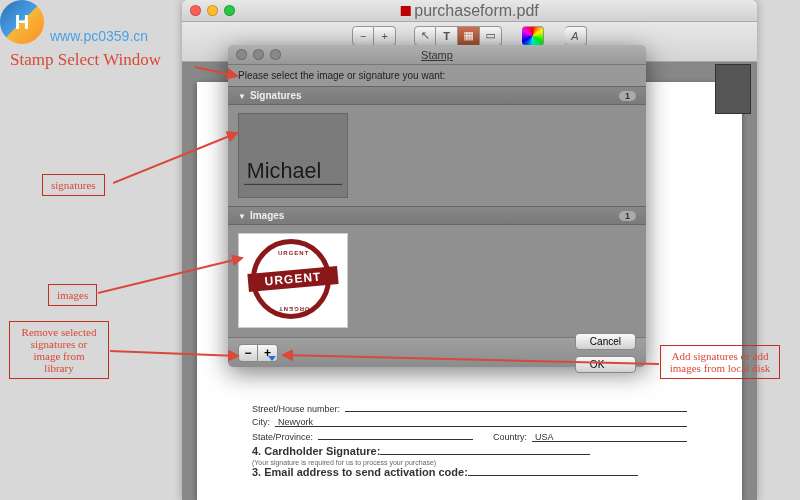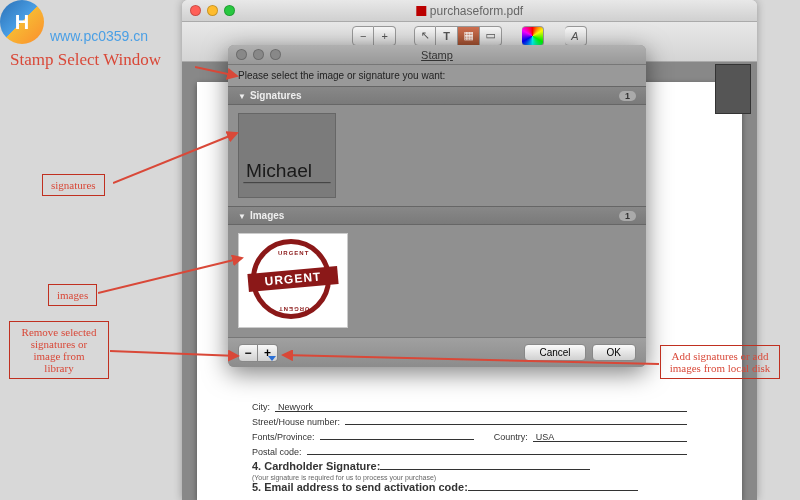--- a/index.html
+++ b/index.html
@@ -13,21 +13,21 @@
     .watermark-url { position: absolute; top: 28px; left: 50px; color: #4a9fe5; font-size: 14px; z-index: 99; }
     
     
     .main-window { position: absolute; top: 0; left: 182px; width: 575px; height: 500px; background: #ebebeb; border-radius: 6px 6px 0 0; overflow: hidden; box-shadow: 0 0 8px rgba(0,0,0,0.3); }
     .titlebar { height: 22px; background: linear-gradient(#e8e8e8, #d0d0d0); border-bottom: 1px solid #aaa; display: flex; align-items: center; padding: 0 8px; position: relative; }
     .traffic-lights { display: flex; gap: 6px; }
     .traffic-light { width: 11px; height: 11px; border-radius: 50%; border: 1px solid rgba(0,0,0,0.2); }
     .tl-close { background: #ff5f57; }
     .tl-min { background: #febc2e; }
     .tl-max { background: #28c840; }
-    .window-title { position: absolute; left: 50%; transform: translateX(-50%); font-size: 12px; color: #666; }
+    .window-title { position: absolute; left: 50%; transform: translateX(-50%); font-size: 16px; color: #666; }
     .window-title::before { content: ""; display: inline-block; width: 10px; height: 10px; background: #b00; margin-right: 4px; vertical-align: middle; }
     
     .toolbar { height: 40px; background: linear-gradient(#e8e8e8, #d4d4d4); border-bottom: 1px solid #aaa; display: flex; align-items: center; justify-content: center; gap: 18px; font-size: 9px; color: #555; }
     .toolbar-group { display: flex; flex-direction: column; align-items: center; gap: 2px; }
     .toolbar-buttons { display: flex; }
     .tb-btn { width: 22px; height: 20px; background: linear-gradient(#f8f8f8,#d8d8d8); border: 1px solid #999; display: flex; align-items: center; justify-content: center; font-size: 11px; }
     .tb-btn:first-child { border-radius: 4px 0 0 4px; }
     .tb-btn:last-child { border-radius: 0 4px 4px 0; border-left: none; }
     .tb-btn.single { border-radius: 4px; }
     .tb-btn + .tb-btn { border-left: none; }
@@ -49,39 +49,39 @@
     .modal-titlebar .traffic-lights { position: absolute; left: 8px; }
     .modal-titlebar .traffic-light { background: #888; }
     .modal-title { font-size: 11px; color: #333; text-decoration: underline; }
     .modal-prompt { font-size: 10px; color: #222; padding: 5px 10px; background: #999; }
     .modal-body { flex: 1; overflow: auto; background: #909090; }
     .modal-section-header { background: linear-gradient(#888,#7a7a7a); color: #eee; font-size: 10px; padding: 3px 10px; display: flex; align-items: flex-end; justify-content: space-between; border-top: 1px solid #666; border-bottom: 1px solid #666; font-weight: bold; }
     .modal-section-header .tri { margin-right: 4px; font-size: 8px; }
     .badge { background: #aaa; color: #333; border-radius: 8px; padding: 0 6px; font-size: 9px; }
     .modal-section-content { padding: 8px 10px; }
     
-    .sig-tile { width: 98px; height: 85px; background: #7b7b7b; border: 1px solid #666; display: flex; align-items: center; justify-content: center; padding-top: 30px; }
+    .sig-tile { width: 110px; height: 85px; background: #7b7b7b; border: 1px solid #666; display: flex; align-items: center; justify-content: center; padding-top: 30px; }
     .sig-tile svg { width: 100%; }
     
     .img-tile { width: 110px; height: 95px; background: #fff; border: 1px solid #ccc; display: flex; align-items: center; justify-content: center; position: relative; }
     .urgent-stamp { width: 90px; height: 90px; position: relative; }
     .urgent-ring { width: 80px; height: 80px; border: 5px solid #8b1818; border-radius: 50%; position: absolute; top: 3px; left: 3px; }
     .urgent-bar { position: absolute; top: 34px; left: 0; width: 90px; height: 18px; background: #8b1818; color: #fff; font-weight: bold; font-size: 12px; display: flex; align-items: center; justify-content: center; letter-spacing: 1px; transform: rotate(-5deg); }
     .urgent-small { position: absolute; color: #8b1818; font-size: 6px; font-weight: bold; letter-spacing: 1px; }
     .us-top { top: 14px; left: 30px; }
     .us-bot { bottom: 14px; left: 30px; transform: rotate(180deg); }
     
     .modal-footer { height: 30px; background: linear-gradient(#a0a0a0,#8c8c8c); border-radius: 0 0 6px 6px; display: flex; align-items: center; padding: 0 10px; justify-content: space-between; border-top: 1px solid #777; }
     .footer-left { display: flex; }
     .sq-btn { width: 20px; height: 18px; background: linear-gradient(#f8f8f8,#d0d0d0); border: 1px solid #888; display: flex; align-items: center; justify-content: center; font-size: 12px; font-weight: bold; }
     .sq-btn:first-child { border-radius: 4px 0 0 4px; }
     .sq-btn:last-child { border-radius: 0 4px 4px 0; border-left: none; }
     .sq-btn.mid { border-left: none; position: relative; }
     .sq-btn .dd-arr { position: absolute; right: 1px; bottom: 0; width: 0; height: 0; border-left: 4px solid transparent; border-right: 4px solid transparent; border-top: 5px solid #2a6fd5; }
-    .footer-right { display: flex; gap: 6px; }
+    .footer-right { display: flex; gap: 6px; flex-direction: column; }
     .pill-btn { padding: 2px 14px; background: linear-gradient(#fafafa,#d0d0d0); border: 1px solid #888; border-radius: 4px; font-size: 10px; }
     
     
     .annot-title { position: absolute; top: 50px; left: 10px; color: #d94838; font-size: 17px; font-family: "Comic Sans MS", cursive; z-index: 60; text-align: center; }
     .annot-box { position: absolute; border: 1.5px solid #c03020; padding: 4px 8px; color: #d94838; font-size: 11px; font-family: "Comic Sans MS", cursive; text-align: center; z-index: 60; background: transparent; }
     .ab-sig { top: 174px; left: 42px; }
     .ab-img { top: 284px; left: 48px; }
     .ab-remove { top: 321px; left: 9px; width: 100px; }
     .ab-add { top: 345px; left: 660px; width: 120px; }
     
@@ -137,41 +137,37 @@
             <i>A</i>
           </div>
         </div>
       <div class="tb-label">Fonts</div>
     </div>
   </div>
   <div class="document-area">
     <div class="doc-sidebar-thumb"></div>
     <div class="document-page">
       <div class="form-row">
+          <span class="lbl">Street/House number:</span>
+          <span class="fld"></span>
+        </div>
+      <div class="form-row">
         <span class="lbl">City:</span>
           <span class="fld">Newyork</span>
       </div>
       <div class="form-row">
-          <span class="lbl">Street/House number:</span>
-          <span class="fld"></span>
-        </div>
-      <div class="form-row">
-        <span class="lbl">Fonts/Province:</span>
+        <span class="lbl">State/Province:</span>
           <span class="fld"></span>
         <span class="gap"></span>
         <span class="lbl">Country:</span>
           <span class="fld">USA</span>
       </div>
-      <div class="form-row">
-          <span class="lbl">Postal code:</span>
-          <span class="fld"></span>
-        </div>
       <div class="form-section"><span>4. Cardholder Signature:</span><span style="font-weight:normal;border-bottom:1px solid #333;display:inline-block;width:210px;"></span></div>
       <div class="form-hint">(Your signature is required for us to process your purchase)</div>
-      <div class="form-section"><span>5. Email address to send activation code:</span><span style="font-weight:normal;border-bottom:1px solid #333;display:inline-block;width:170px;"></span></div>
+      <div class="form-section"><span>3. Email address to send activation code:</span><span style="font-weight:normal;border-bottom:1px solid #333;display:inline-block;width:170px;"></span></div>
 
     </div>
   </div>
 </div>
 
 <div class="modal">
   <div class="modal-titlebar">
     <div class="traffic-lights">
       <div class="traffic-light"></div>
       <div class="traffic-light"></div>

